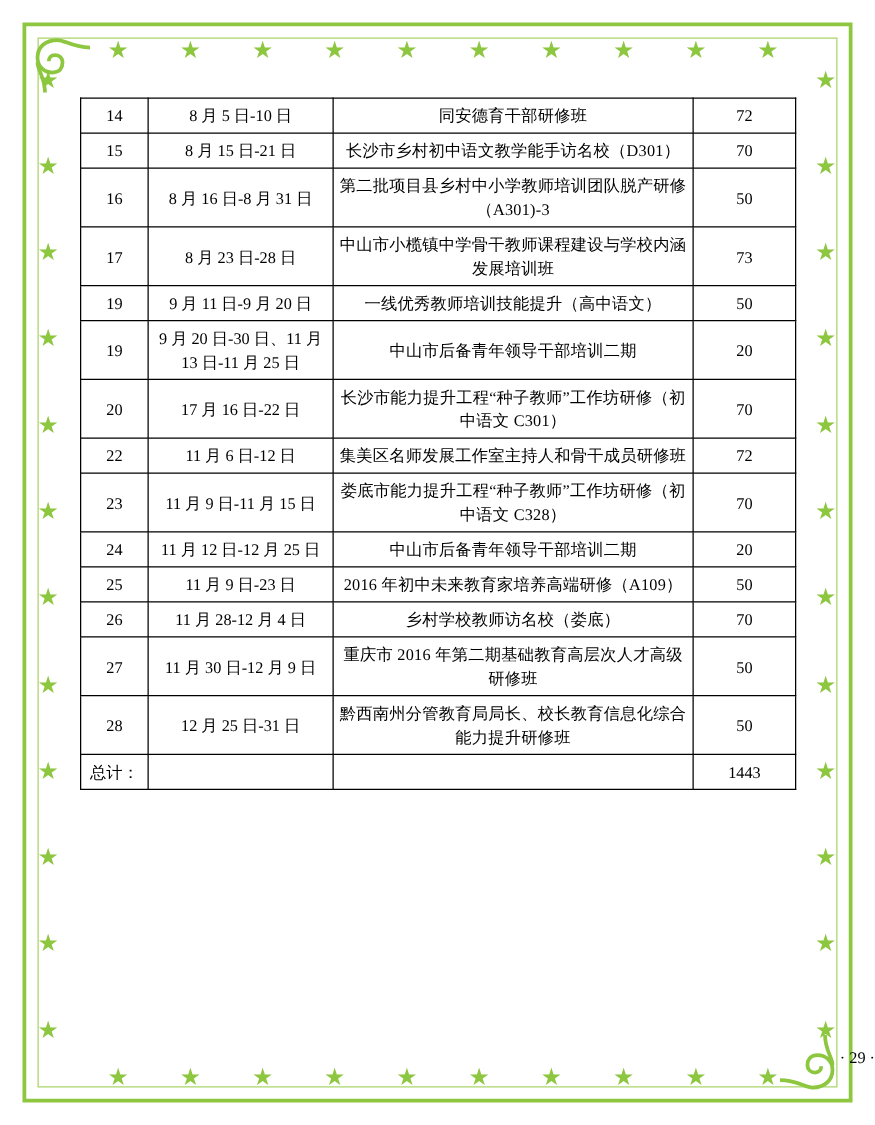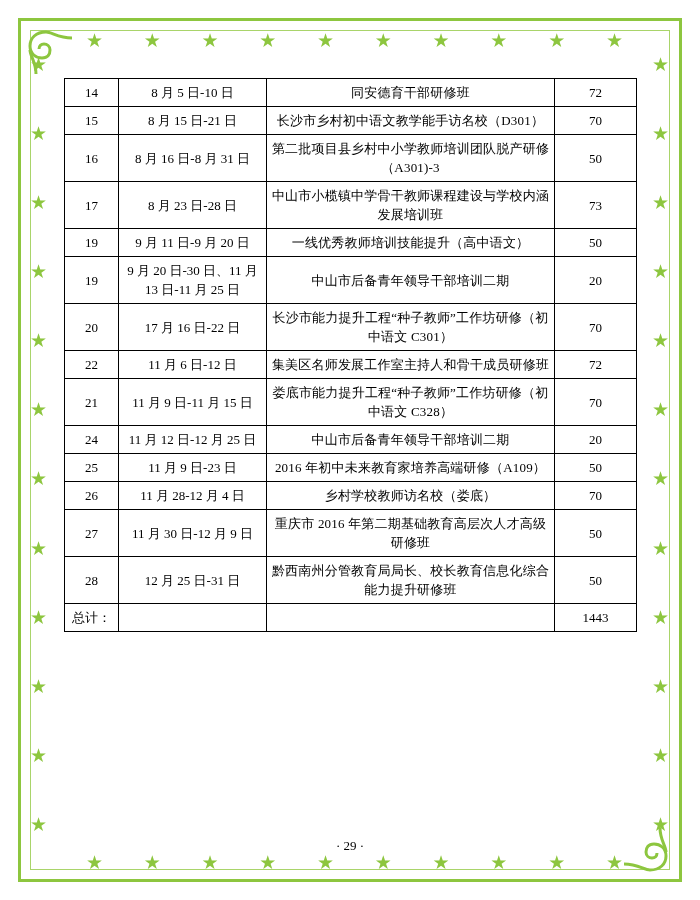--- a/index.html
+++ b/index.html
@@ -118,21 +118,21 @@
     padding-left: 8px;
     font-size: 13px;
   }
 
   
   .page-number {
     position: absolute;
     left: 0;
     top: 838px;
     width: 700px;
-    text-align: center;
+    text-align: right;
     font-size: 13px;
     color: #000;
     font-family: "Liberation Serif", "DejaVu Serif", serif;
   }
 </style>
 </head>
 <body>
 
 <div class="page">
 
@@ -259,21 +259,21 @@
           <td class="cell-name">长沙市能力提升工程“种子教师”工作坊研修（初中语文 C301）</td>
           <td class="cell-count">70</td>
         </tr>
         <tr>
           <td class="cell-no">22</td>
           <td class="cell-date">11 月 6 日-12 日</td>
           <td class="cell-name">集美区名师发展工作室主持人和骨干成员研修班</td>
           <td class="cell-count">72</td>
         </tr>
         <tr>
-          <td class="cell-no">21</td>
+          <td class="cell-no">23</td>
           <td class="cell-date">11 月 9 日-11 月 15 日</td>
           <td class="cell-name">娄底市能力提升工程“种子教师”工作坊研修（初中语文 C328）</td>
           <td class="cell-count">70</td>
         </tr>
         <tr>
           <td class="cell-no">24</td>
           <td class="cell-date">11 月 12 日-12 月 25 日</td>
           <td class="cell-name">中山市后备青年领导干部培训二期</td>
           <td class="cell-count">20</td>
         </tr>

